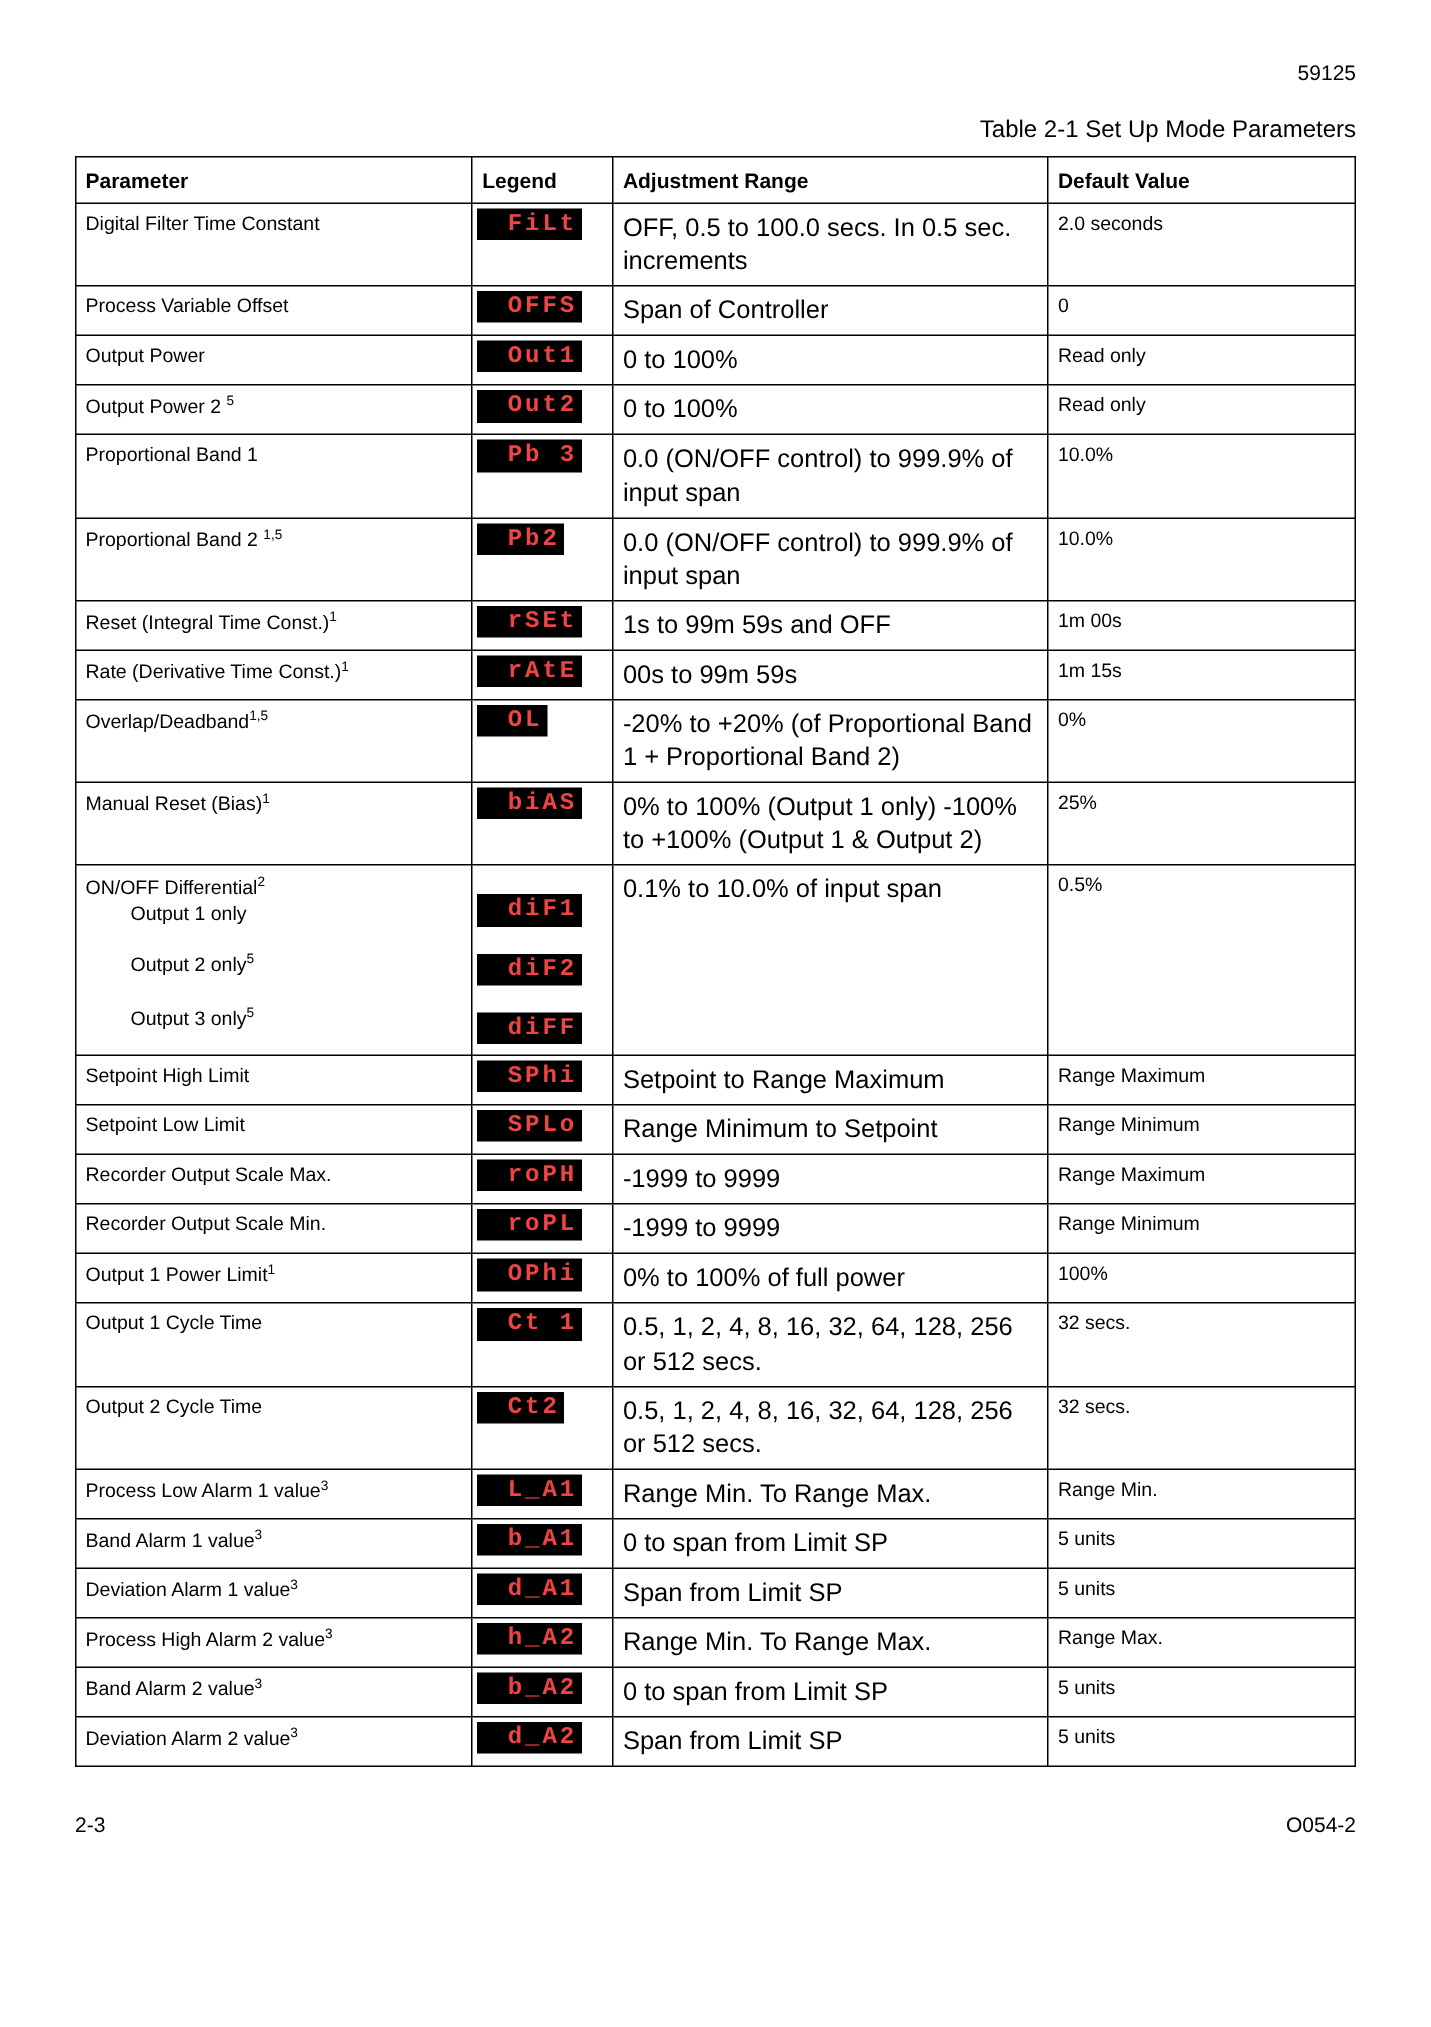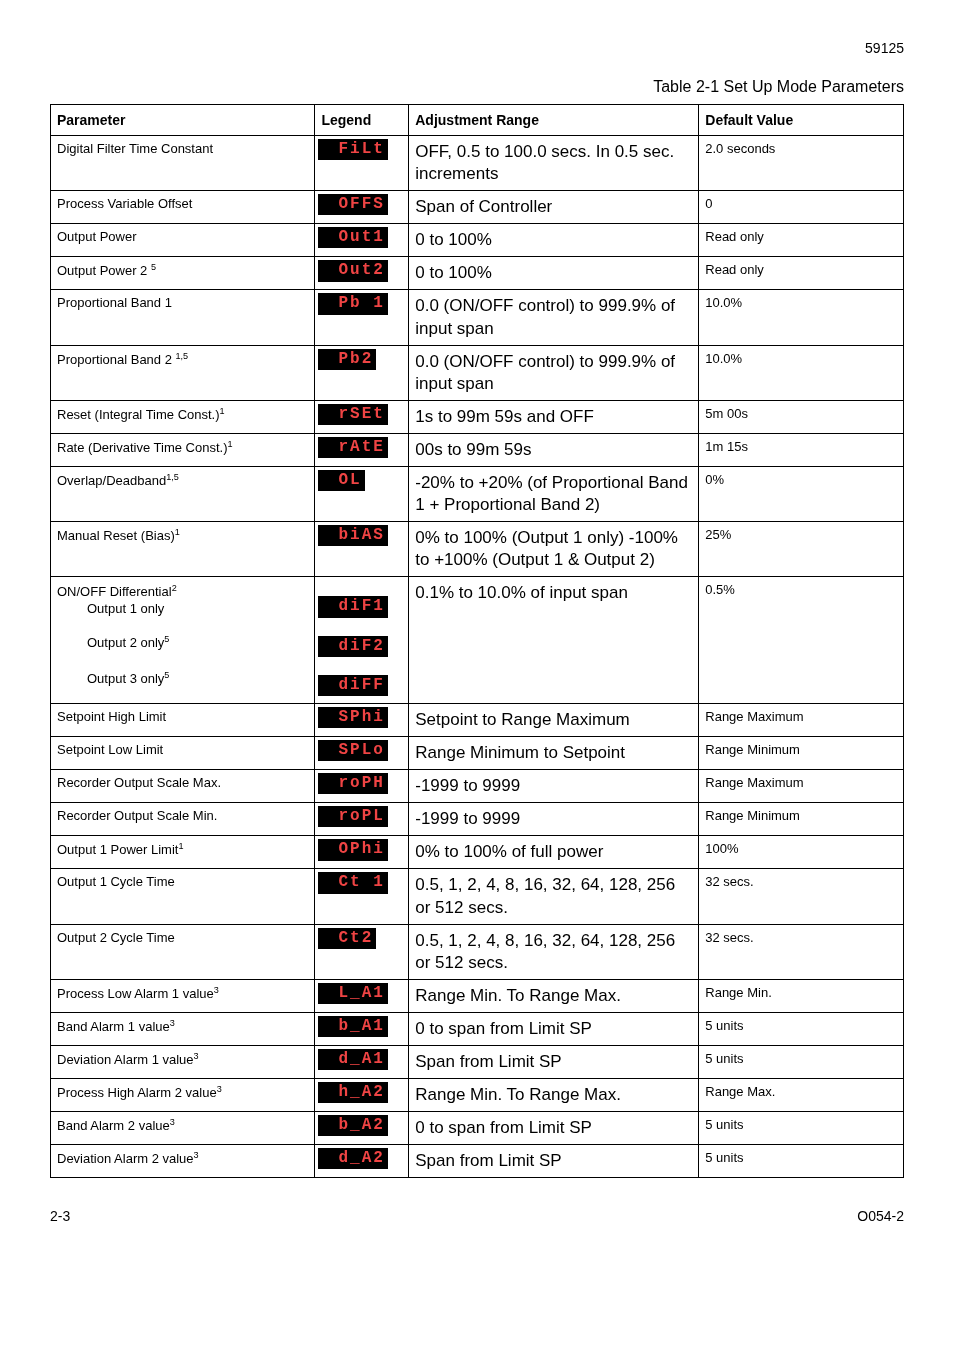--- a/index.html
+++ b/index.html
@@ -123,35 +123,35 @@
         <td class="defval">Read only</td>
       </tr>
       <tr>
         <td class="param">Output Power 2 <sup>5</sup></td>
         <td class="legend"><span class="seg">Out2</span></td>
         <td class="range">0 to 100%</td>
         <td class="defval">Read only</td>
       </tr>
       <tr>
         <td class="param">Proportional Band 1</td>
-        <td class="legend"><span class="seg">Pb 1</span></td>
+        <td class="legend"><span class="seg">Pb 3</span></td>
         <td class="range">0.0 (ON/OFF control) to 999.9% of input span</td>
         <td class="defval">10.0%</td>
       </tr>
       <tr>
         <td class="param">Proportional Band 2 <sup>1,5</sup></td>
         <td class="legend"><span class="seg">Pb2</span></td>
         <td class="range">0.0 (ON/OFF control) to 999.9% of input span</td>
         <td class="defval">10.0%</td>
       </tr>
       <tr>
         <td class="param">Reset (Integral Time Const.)<sup>1</sup></td>
         <td class="legend"><span class="seg">rSEt</span></td>
         <td class="range">1s to 99m 59s and OFF</td>
-        <td class="defval">5m 00s</td>
+        <td class="defval">1m 00s</td>
       </tr>
       <tr>
         <td class="param">Rate (Derivative Time Const.)<sup>1</sup></td>
         <td class="legend"><span class="seg">rAtE</span></td>
         <td class="range">00s to 99m 59s</td>
         <td class="defval">1m 15s</td>
       </tr>
       <tr>
         <td class="param">Overlap/Deadband<sup>1,5</sup></td>
         <td class="legend"><span class="seg">OL</span></td>

